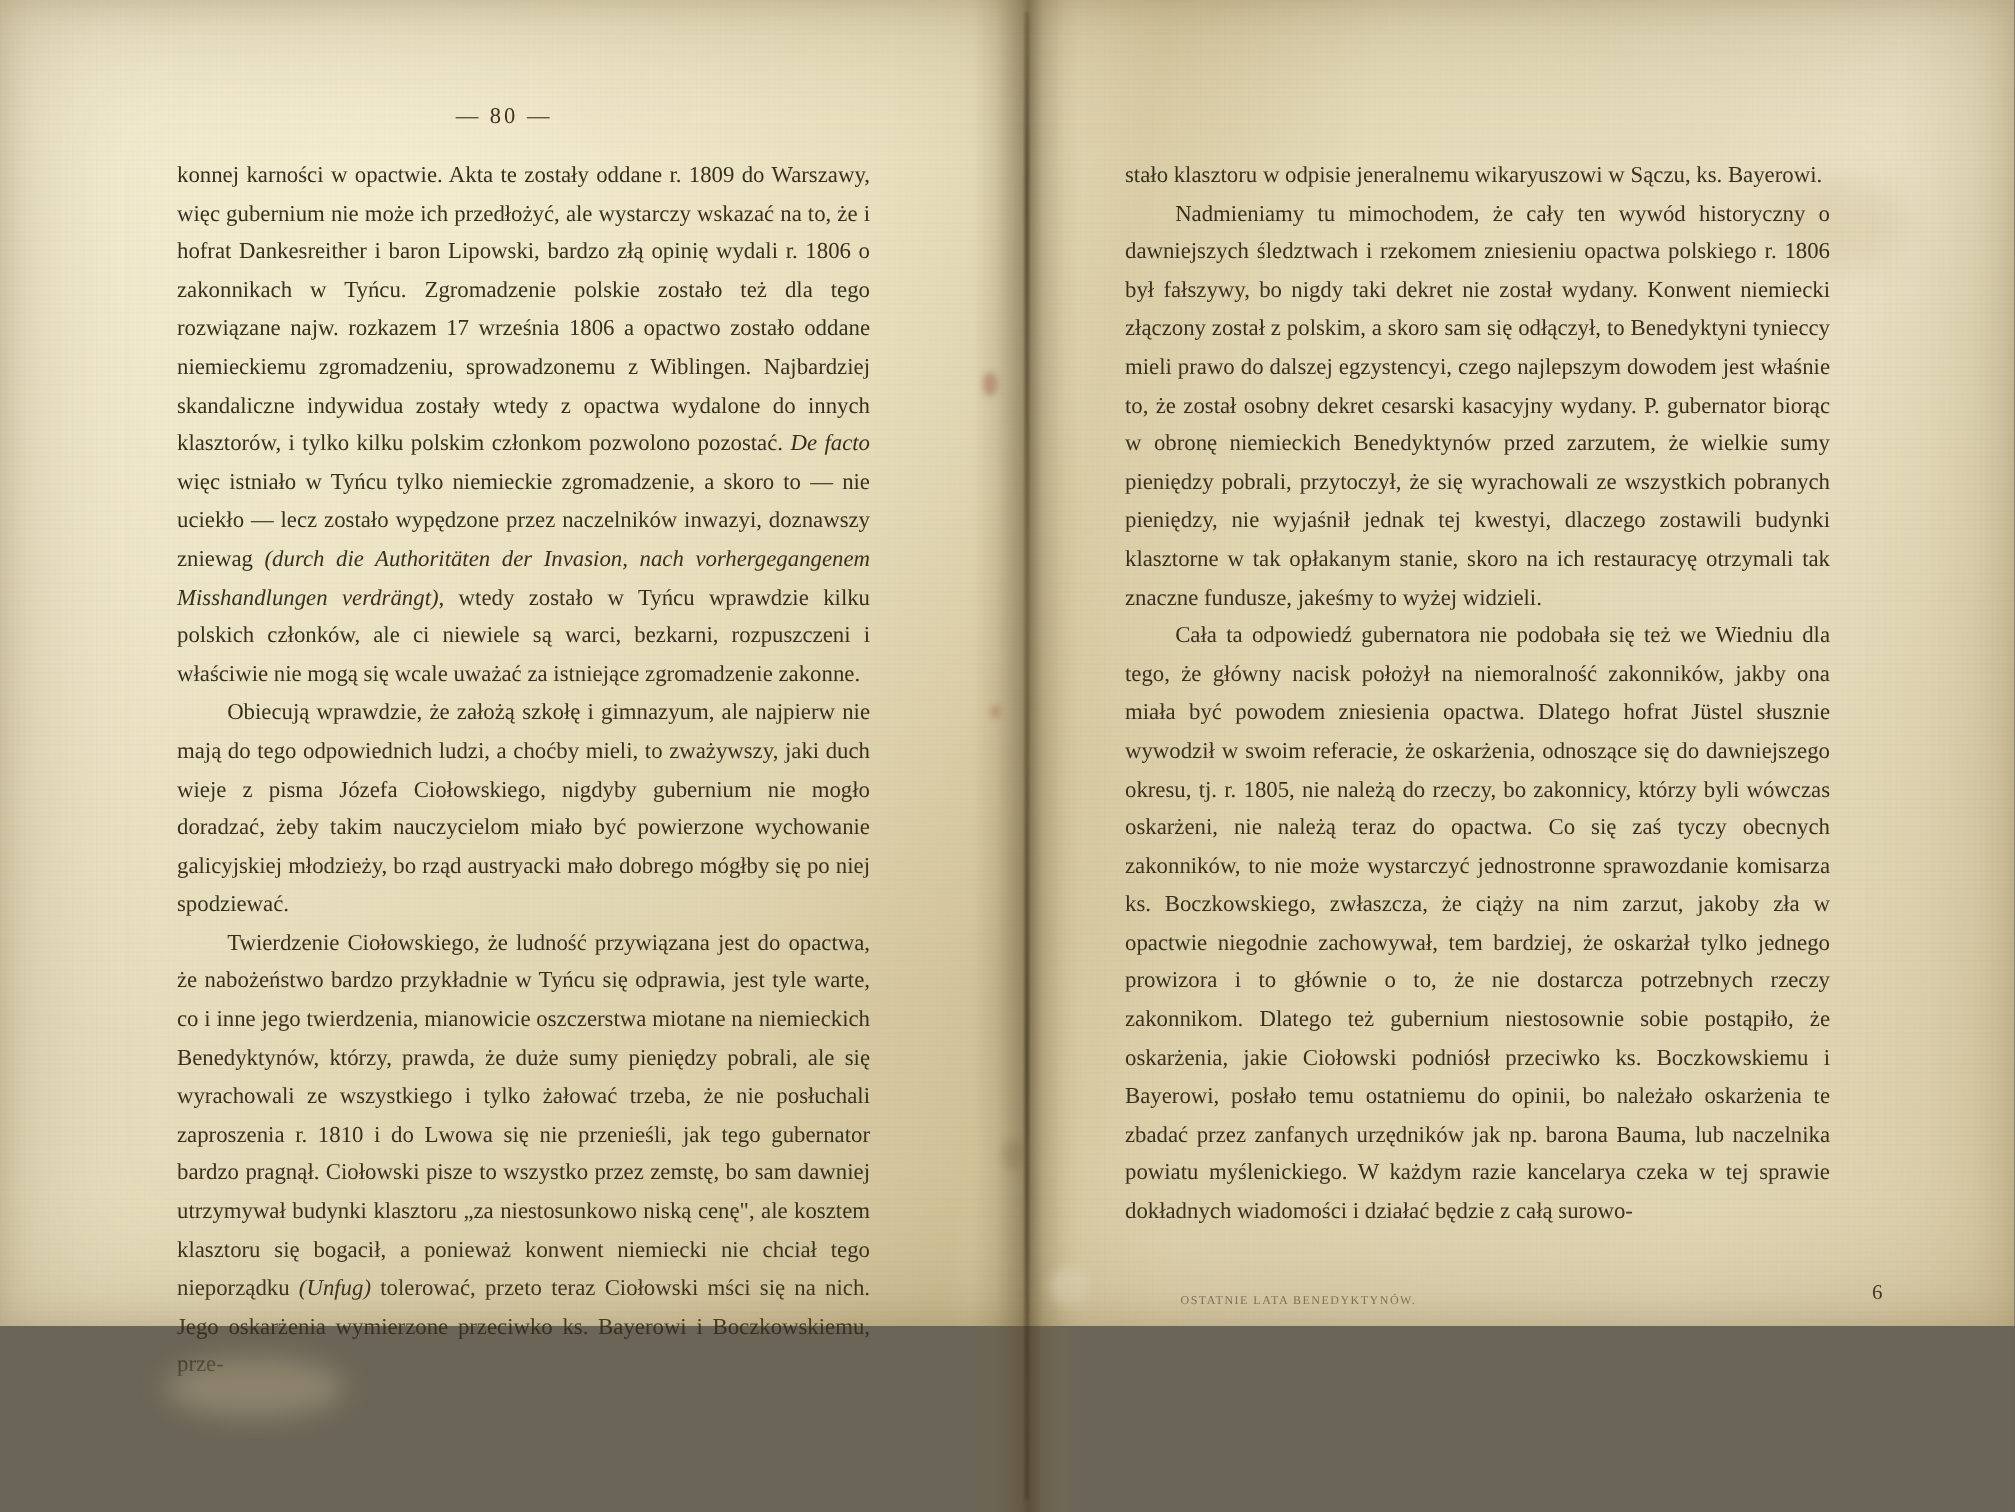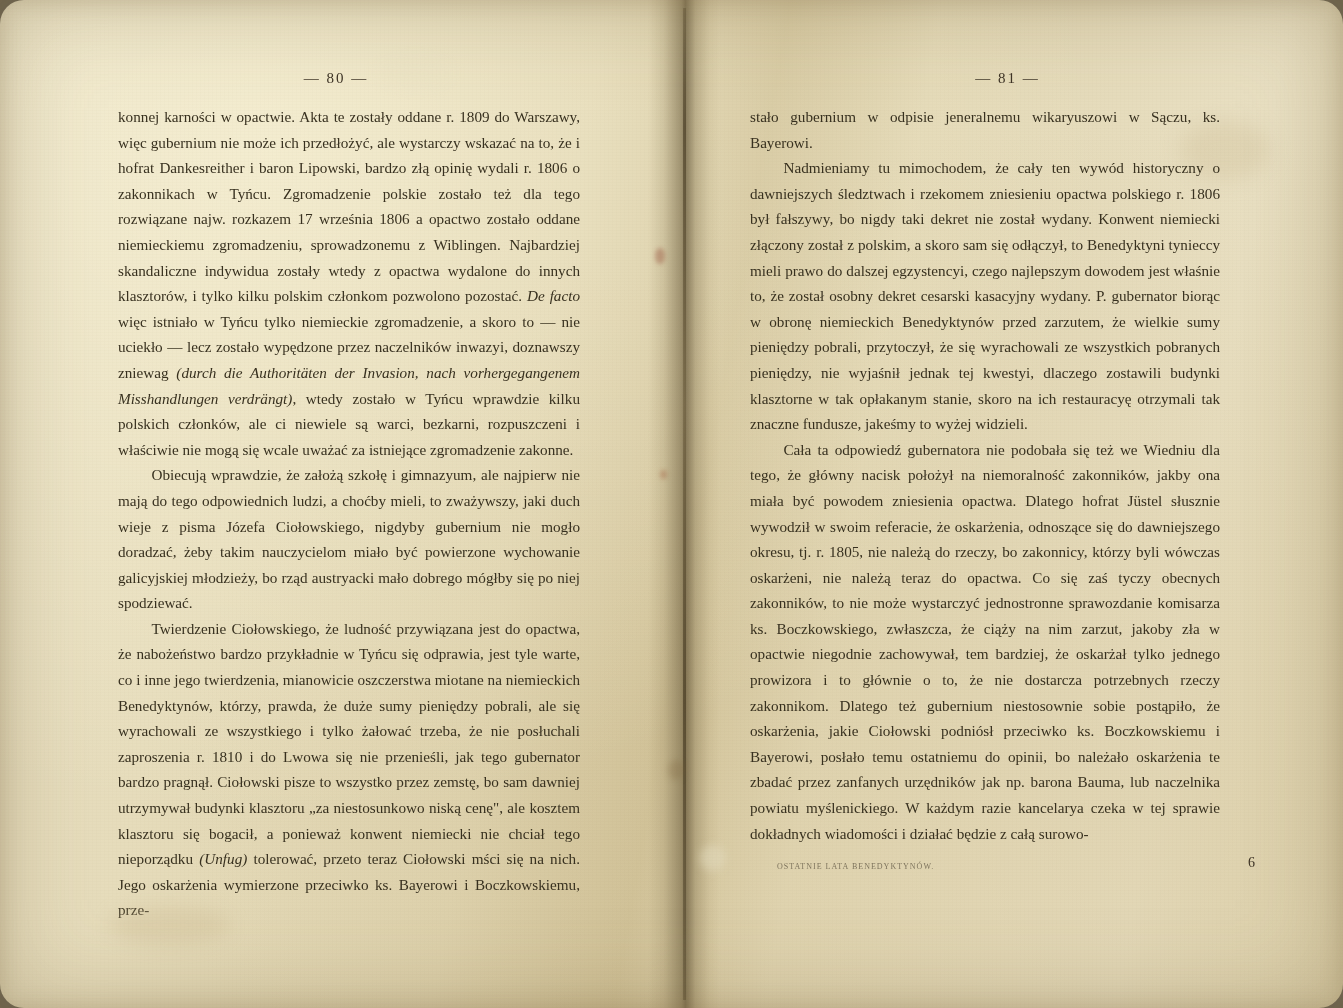--- a/index.html
+++ b/index.html
@@ -10,26 +10,25 @@
   body {
     width: 1343px;
     height: 1008px;
     overflow: hidden;
     font-family: "Liberation Serif", serif;
   }
 
   #book {
     position: relative;
     width: 1343px;
-    height: 1008px;
+    height: 884px;
     background:
       radial-gradient(ellipse at 20% 15%, rgba(255,250,225,0.55) 0%, rgba(255,250,225,0) 55%),
       radial-gradient(ellipse at 85% 80%, rgba(215,200,160,0.45) 0%, rgba(215,200,160,0) 60%),
       linear-gradient(100deg, #e8dfc2 0%, #e6dcbb 18%, #ded2ad 40%, #cfc096 52%, #e2d7b4 62%, #e9e0c3 85%, #ddd2ad 100%);
-    border-radius: 24px;
   }
 
   
   #book::after {
     content: "";
     position: absolute;
     inset: 0;
     pointer-events: none;
     box-shadow:
       inset 0 0 90px rgba(120,100,60,0.35),
@@ -115,21 +114,21 @@
   .textblock p {
     margin: 0;
     text-indent: 2.2em;
   }
   .textblock p.noindent { text-indent: 0; }
 
   .textblock i { }
 
   .running-foot {
     position: absolute;
-    left: 105px;
+    left: 115px;
     top: 862px;
     font-size: 8px;
     letter-spacing: 1px;
     color: #5c5340;
     opacity: 0.75;
     text-align: center;
   }
   .signature {
     position: absolute;
     right: 88px;
@@ -164,23 +163,22 @@
       <p class="noindent"><span>konnej karności w opactwie. Akta te zostały oddane r. 1809 do Warszawy, więc gubernium nie może ich przedłożyć, ale wystarczy wskazać na to, że i hofrat Dankesreither i baron Lipowski, bardzo złą opinię wydali r. 1806 o zakonnikach w Tyńcu. Zgromadzenie polskie zostało też dla tego rozwiązane najw. rozkazem 17 września 1806 a opactwo zostało oddane niemieckiemu zgromadzeniu, sprowadzonemu z Wiblingen. Najbardziej skandaliczne indywidua zostały wtedy z opactwa wydalone do innych klasztorów, i tylko kilku polskim członkom pozwolono pozostać. </span><i>De facto</i><span> więc istniało w Tyńcu tylko niemieckie zgromadzenie, a skoro to — nie uciekło — lecz zostało wypędzone przez naczelników inwazyi, doznawszy zniewag </span><i>(durch die Authoritäten der Invasion, nach vorhergegangenem Misshandlungen verdrängt)</i><span>, wtedy zostało w Tyńcu wprawdzie kilku polskich członków, ale ci niewiele są warci, bezkarni, rozpuszczeni i właściwie nie mogą się wcale uważać za istniejące zgromadzenie zakonne.</span></p>
 
       <p>Obiecują wprawdzie, że założą szkołę i gimnazyum, ale najpierw nie mają do tego odpowiednich ludzi, a choćby mieli, to zważywszy, jaki duch wieje z pisma Józefa Ciołowskiego, nigdyby gubernium nie mogło doradzać, żeby takim nauczycielom miało być powierzone wychowanie galicyjskiej młodzieży, bo rząd austryacki mało dobrego mógłby się po niej spodziewać.</p>
 
       <p><span>Twierdzenie Ciołowskiego, że ludność przywiązana jest do opactwa, że nabożeństwo bardzo przykładnie w Tyńcu się odprawia, jest tyle warte, co i inne jego twierdzenia, mianowicie oszczerstwa miotane na niemieckich Benedyktynów, którzy, prawda, że duże sumy pieniędzy pobrali, ale się wyrachowali ze wszystkiego i tylko żałować trzeba, że nie posłuchali zaproszenia r. 1810 i do Lwowa się nie przenieśli, jak tego gubernator bardzo pragnął. Ciołowski pisze to wszystko przez zemstę, bo sam dawniej utrzymywał budynki klasztoru „za niestosunkowo niską cenę", ale kosztem klasztoru się bogacił, a ponieważ konwent niemiecki nie chciał tego nieporządku </span><i>(Unfug)</i><span> tolerować, przeto teraz Ciołowski mści się na nich. Jego oskarżenia wymierzone przeciwko ks. Bayerowi i Boczkowskiemu, prze-</span></p>
 
     </div>
   </div>
 
   <div class="page page-right">
-    <div class="folio">— 81 —</div>
     <div class="textblock">
-      <p class="noindent">stało gubernium w odpisie jeneralnemu wikaryuszowi w Sączu, ks. Bayerowi.</p>
+      <p class="noindent">stało klasztoru w odpisie jeneralnemu wikaryuszowi w Sączu, ks. Bayerowi.</p>
       <p>Nadmieniamy tu mimochodem, że cały ten wywód historyczny o dawniejszych śledztwach i rzekomem zniesieniu opactwa polskiego r. 1806 był fałszywy, bo nigdy taki dekret nie został wydany. Konwent niemiecki złączony został z polskim, a skoro sam się odłączył, to Benedyktyni tynieccy mieli prawo do dalszej egzystencyi, czego najlepszym dowodem jest właśnie to, że został osobny dekret cesarski kasacyjny wydany. P. gubernator biorąc w obronę niemieckich Benedyktynów przed zarzutem, że wielkie sumy pieniędzy pobrali, przytoczył, że się wyrachowali ze wszystkich pobranych pieniędzy, nie wyjaśnił jednak tej kwestyi, dlaczego zostawili budynki klasztorne w tak opłakanym stanie, skoro na ich restauracyę otrzymali tak znaczne fundusze, jakeśmy to wyżej widzieli.</p>
       <p>Cała ta odpowiedź gubernatora nie podobała się też we Wiedniu dla tego, że główny nacisk położył na niemoralność zakonników, jakby ona miała być powodem zniesienia opactwa. Dlatego hofrat Jüstel słusznie wywodził w swoim referacie, że oskarżenia, odnoszące się do dawniejszego okresu, tj. r. 1805, nie należą do rzeczy, bo zakonnicy, którzy byli wówczas oskarżeni, nie należą teraz do opactwa. Co się zaś tyczy obecnych zakonników, to nie może wystarczyć jednostronne sprawozdanie komisarza ks. Boczkowskiego, zwłaszcza, że ciąży na nim zarzut, jakoby zła w opactwie niegodnie zachowywał, tem bardziej, że oskarżał tylko jednego prowizora i to głównie o to, że nie dostarcza potrzebnych rzeczy zakonnikom. Dlatego też gubernium niestosownie sobie postąpiło, że oskarżenia, jakie Ciołowski podniósł przeciwko ks. Boczkowskiemu i Bayerowi, posłało temu ostatniemu do opinii, bo należało oskarżenia te zbadać przez zanfanych urzędników jak np. barona Bauma, lub naczelnika powiatu myślenickiego. W każdym razie kancelarya czeka w tej sprawie dokładnych wiadomości i działać będzie z całą surowo-</p>
     </div>
     <div class="running-foot">OSTATNIE  LATA  BENEDYKTYNÓW.</div>
     <div class="signature">6</div>
   </div>
 
   <div class="gutter"></div>
   <div class="gutter-line"></div>
 

